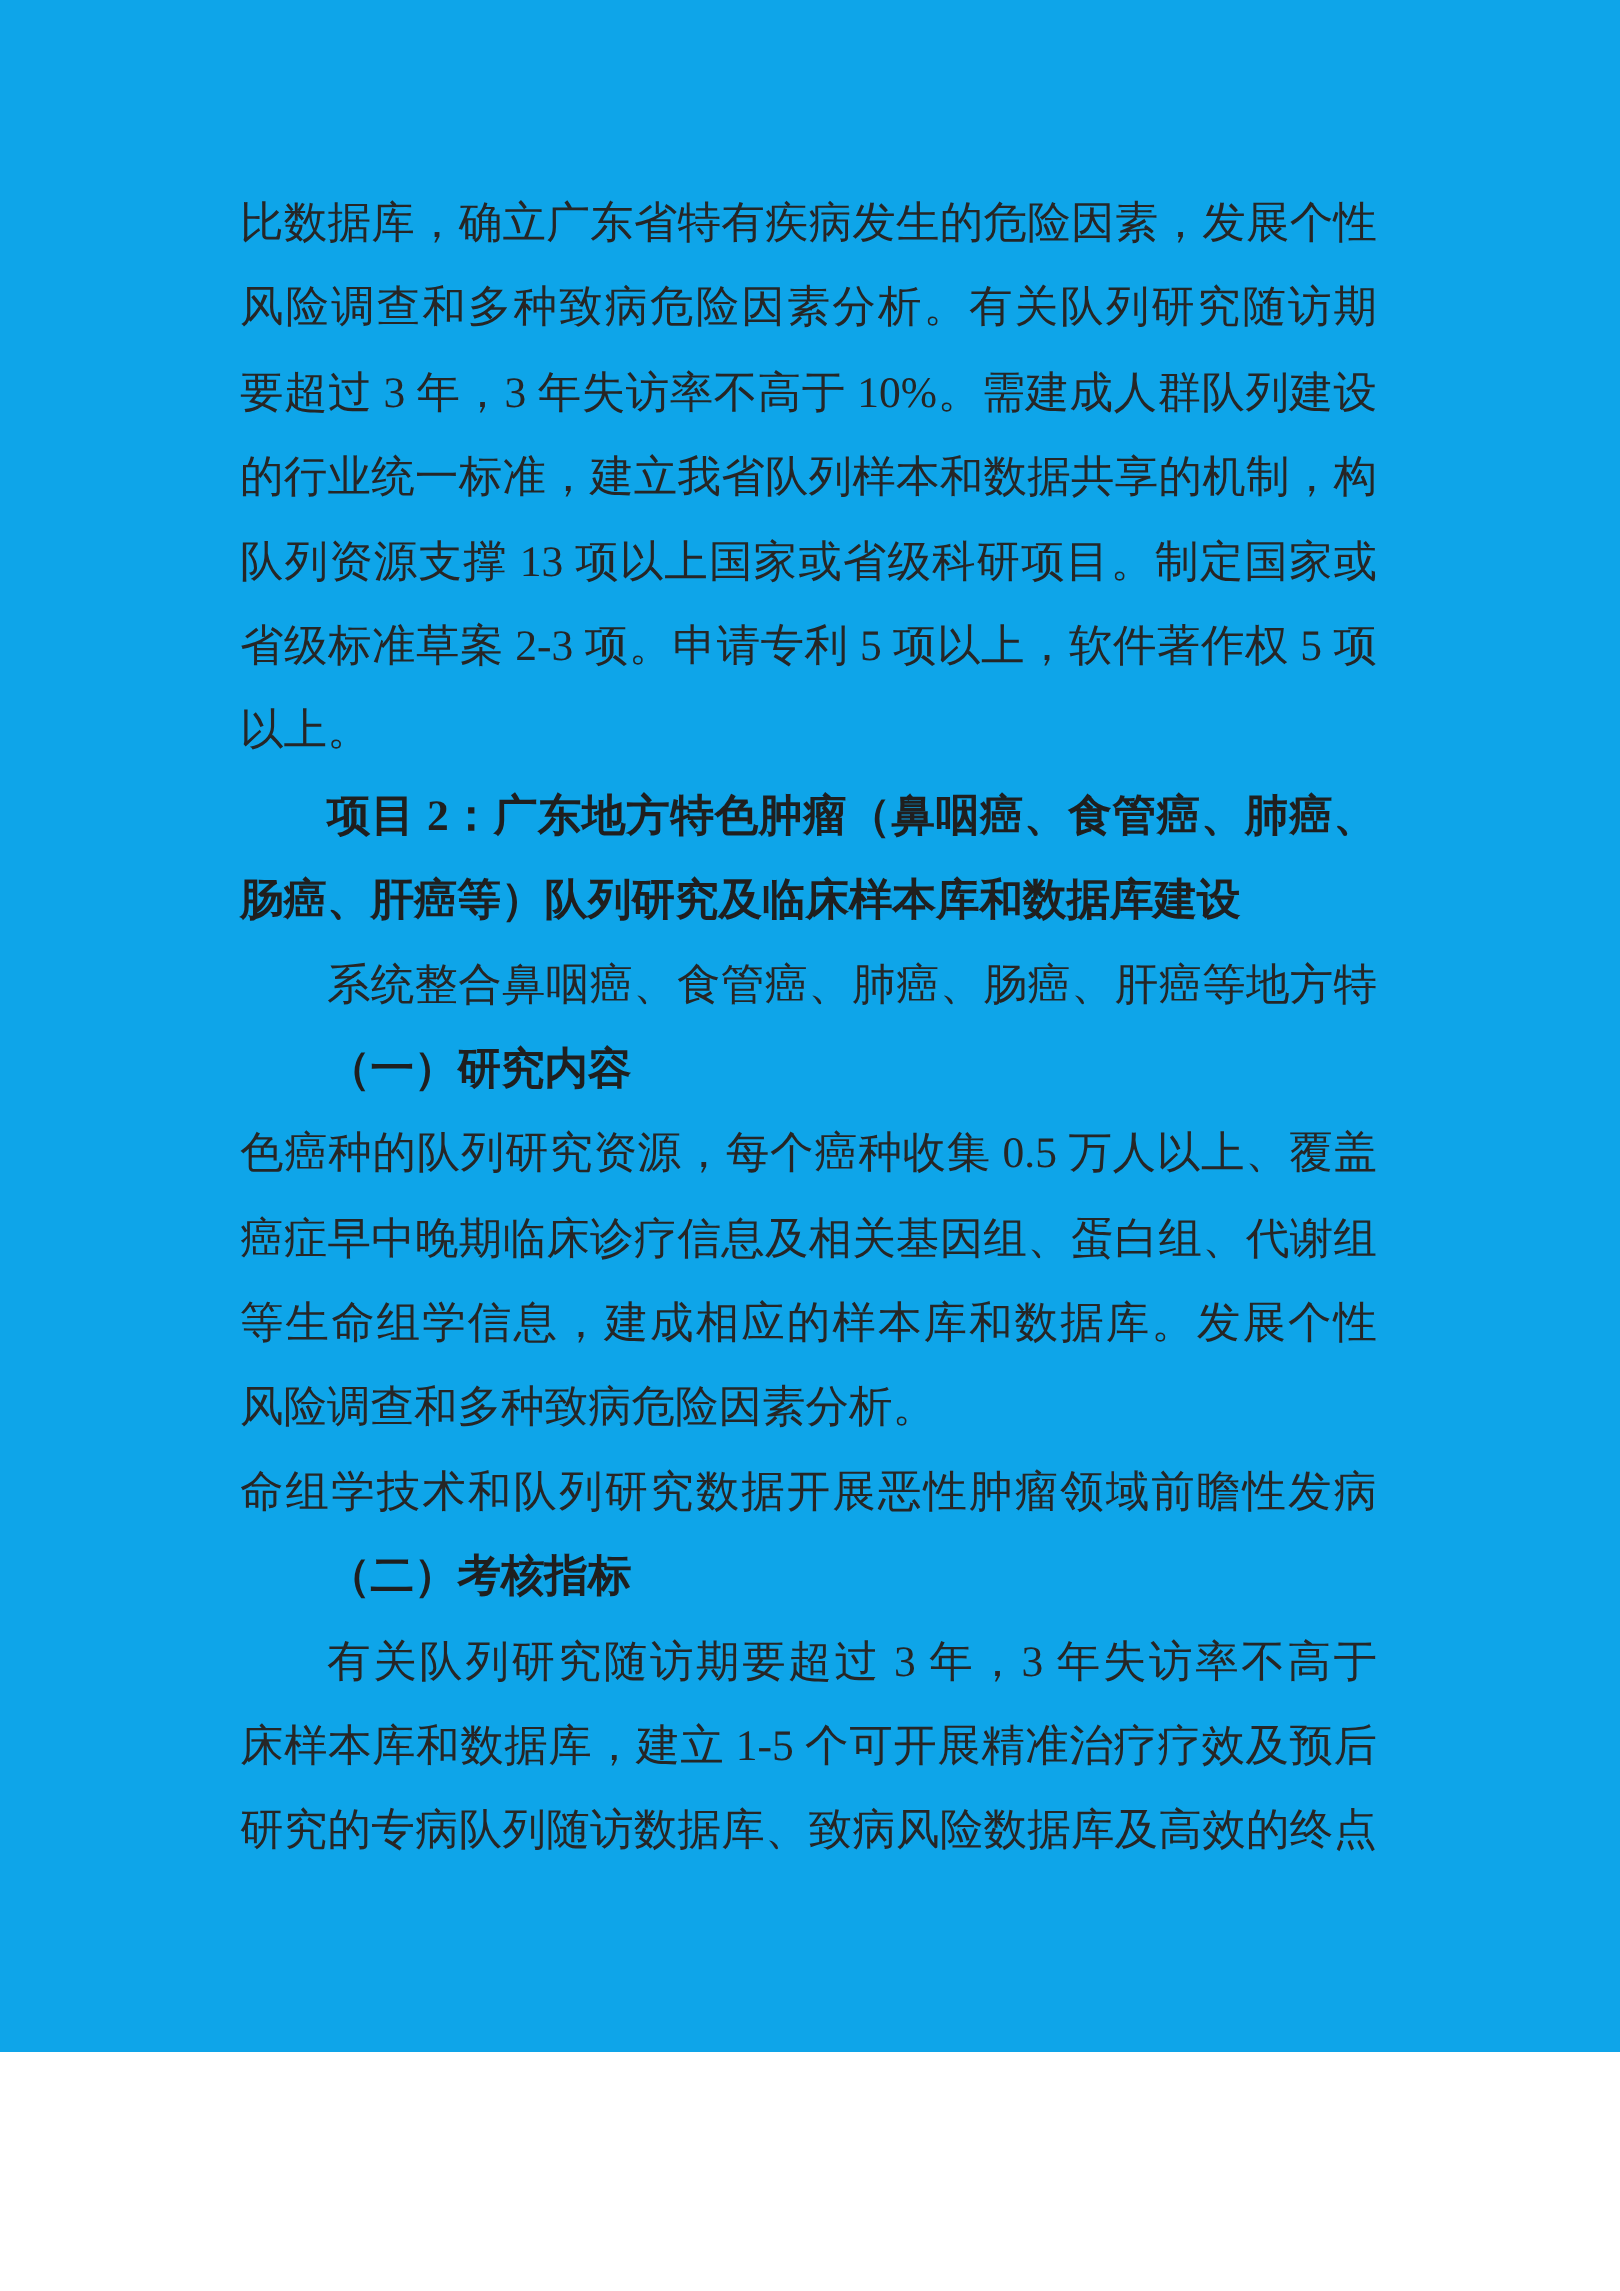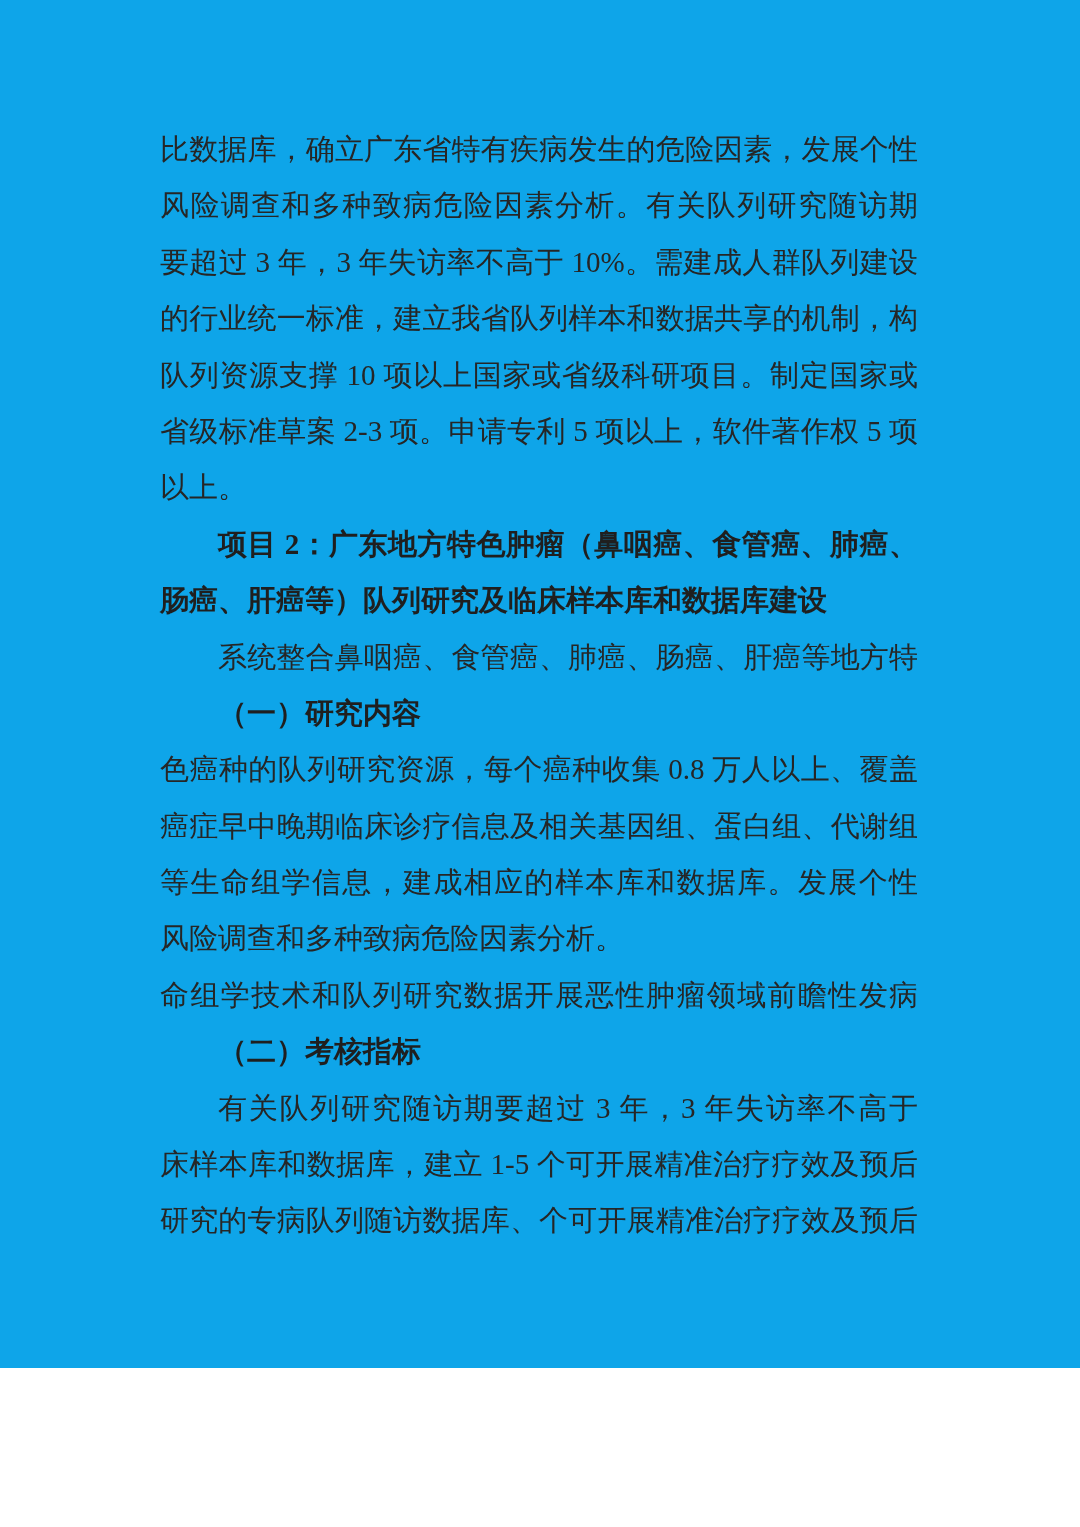--- a/index.html
+++ b/index.html
@@ -50,30 +50,30 @@
 </style>
 </head>
 <body>
 
 <div class="page">
   <div class="text-block">
     <div class="line j">比数据库，确立广东省特有疾病发生的危险因素，发展个性</div>
     <div class="line j">风险调查和多种致病危险因素分析。有关队列研究随访期</div>
     <div class="line j">要超过 3 年，3 年失访率不高于 10%。需建成人群队列建设</div>
     <div class="line j">的行业统一标准，建立我省队列样本和数据共享的机制，构</div>
-    <div class="line j">队列资源支撑 10 项以上国家或省级科研项目。制定国家或</div>
+    <div class="line j">队列资源支撑 13 项以上国家或省级科研项目。制定国家或</div>
     <div class="line j">省级标准草案 2-3 项。申请专利 5 项以上，软件著作权 5 项</div>
     <div class="line left">以上。</div>
     <div class="line j ind bold">项目 2：广东地方特色肿瘤（鼻咽癌、食管癌、肺癌、</div>
     <div class="line left bold">肠癌、肝癌等）队列研究及临床样本库和数据库建设</div>
     <div class="line j ind">系统整合鼻咽癌、食管癌、肺癌、肠癌、肝癌等地方特</div>
     <div class="line left ind bold">（一）研究内容</div>
-    <div class="line j">色癌种的队列研究资源，每个癌种收集 0.8 万人以上、覆盖</div>
+    <div class="line j">色癌种的队列研究资源，每个癌种收集 0.5 万人以上、覆盖</div>
     <div class="line j">癌症早中晚期临床诊疗信息及相关基因组、蛋白组、代谢组</div>
     <div class="line j">等生命组学信息，建成相应的样本库和数据库。发展个性</div>
     <div class="line left">风险调查和多种致病危险因素分析。</div>
     <div class="line j">命组学技术和队列研究数据开展恶性肿瘤领域前瞻性发病</div>
     <div class="line left ind bold">（二）考核指标</div>
     <div class="line j ind">有关队列研究随访期要超过 3 年，3 年失访率不高于</div>
     <div class="line j">床样本库和数据库，建立 1-5 个可开展精准治疗疗效及预后</div>
-    <div class="line j">研究的专病队列随访数据库、个可开展精准治疗疗效及预后</div>
+    <div class="line j">研究的专病队列随访数据库、致病风险数据库及高效的终点</div>
   </div>
 </div>
 
 </body></html>

